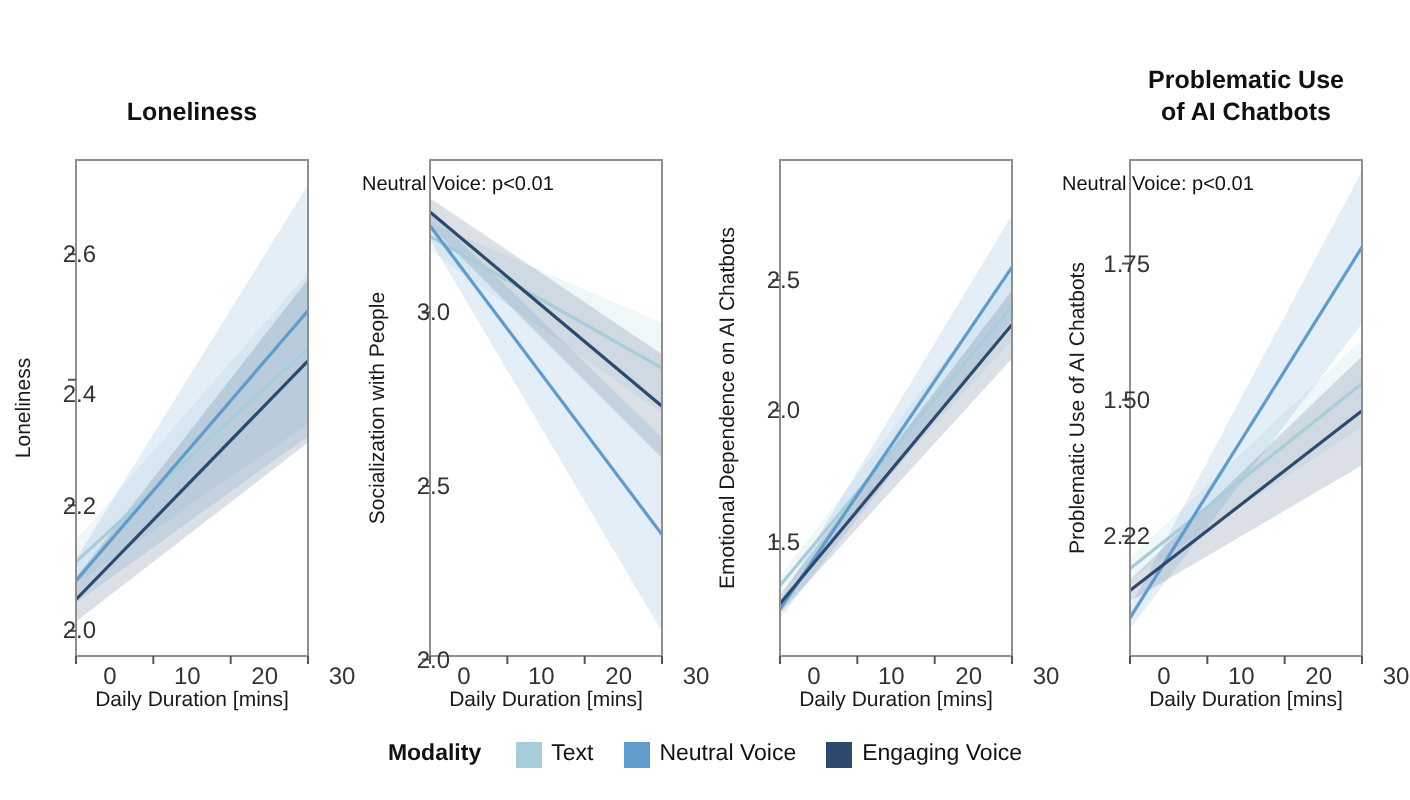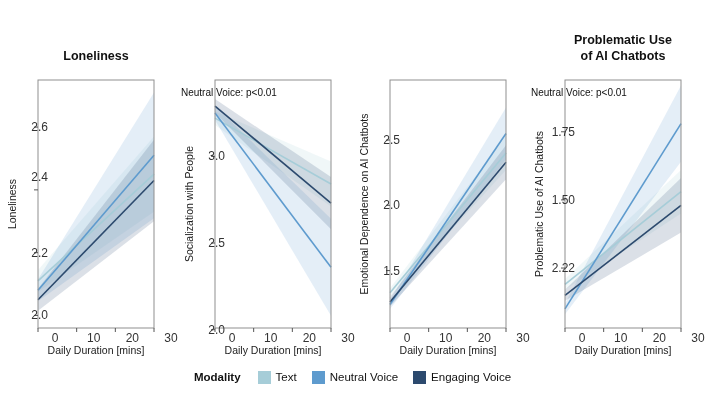--- a/index.html
+++ b/index.html
@@ -87,21 +87,21 @@
       <line x1="561" y1="199.9120879120879" x2="565" y2="199.9120879120879" stroke="#555" stroke-width="1"></line>
       <line x1="561" y1="131.78021978021977" x2="565" y2="131.78021978021977" stroke="#555" stroke-width="1"></line>
       <line x1="565" y1="328" x2="565" y2="332" stroke="#555" stroke-width="1"></line>
       <line x1="603.6666666666666" y1="328" x2="603.6666666666666" y2="332" stroke="#555" stroke-width="1"></line>
       <line x1="642.3333333333334" y1="328" x2="642.3333333333334" y2="332" stroke="#555" stroke-width="1"></line>
       <line x1="681" y1="328" x2="681" y2="332" stroke="#555" stroke-width="1"></line>
     </svg>
   <div id="ticks">
       <div class="tick-label y" style="left: 1px; top: 309.443px;">2.0</div>
       <div class="tick-label y" style="left: 1px; top: 246.658px;">2.2</div>
-      <div class="tick-label y" style="left: 1px; top: 171px;">2.4</div>
+      <div class="tick-label y" style="left: 1px; top: 191px;">2.4</div>
       <div class="tick-label y" style="left: 1px; top: 121.089px;">2.6</div>
       <div class="tick-label x" style="left: 24px; top: 332px;">0</div>
       <div class="tick-label x" style="left: 62.6667px; top: 332px;">10</div>
       <div class="tick-label x" style="left: 101.333px; top: 332px;">20</div>
       <div class="tick-label x" style="left: 140px; top: 332px;">30</div>
       <div class="tick-label y" style="left: 178px; top: 323.734px;">2.0</div>
       <div class="tick-label y" style="left: 178px; top: 237.021px;">2.5</div>
       <div class="tick-label y" style="left: 178px; top: 150.308px;">3.0</div>
       <div class="tick-label x" style="left: 201px; top: 332px;">0</div>
       <div class="tick-label x" style="left: 239.667px; top: 332px;">10</div>

